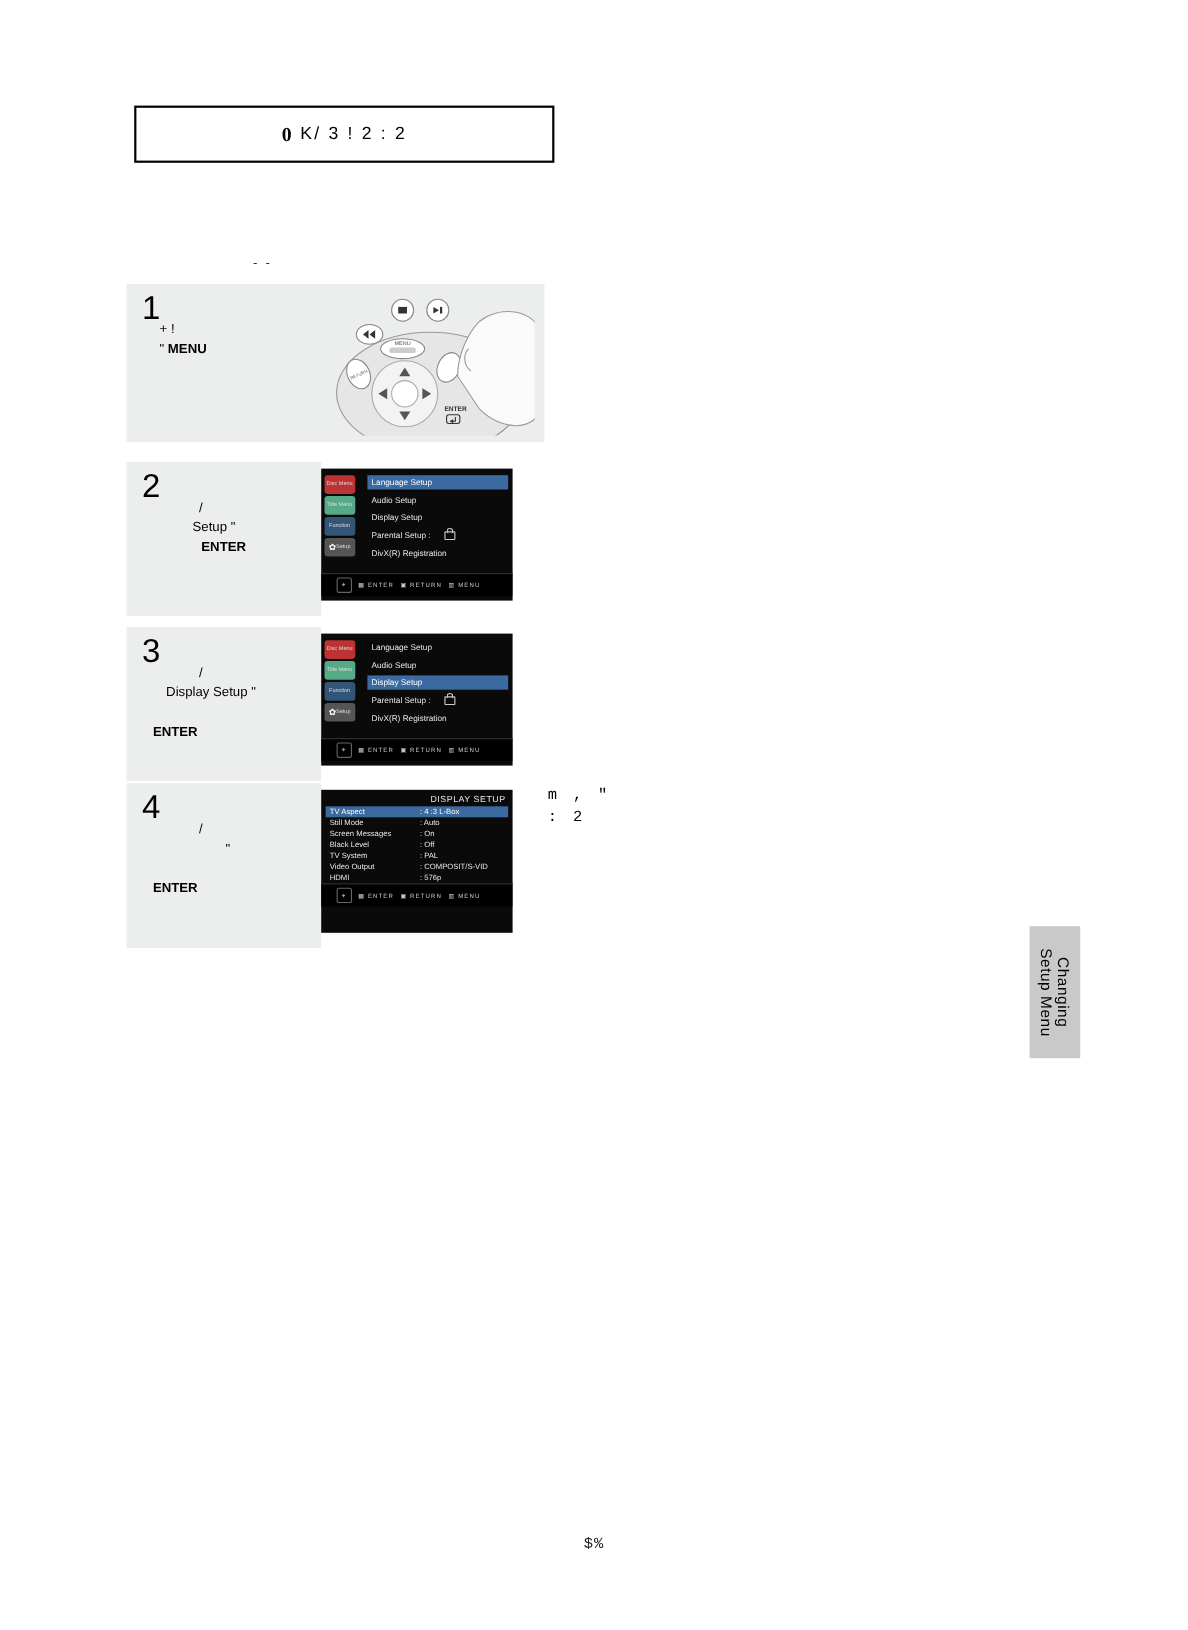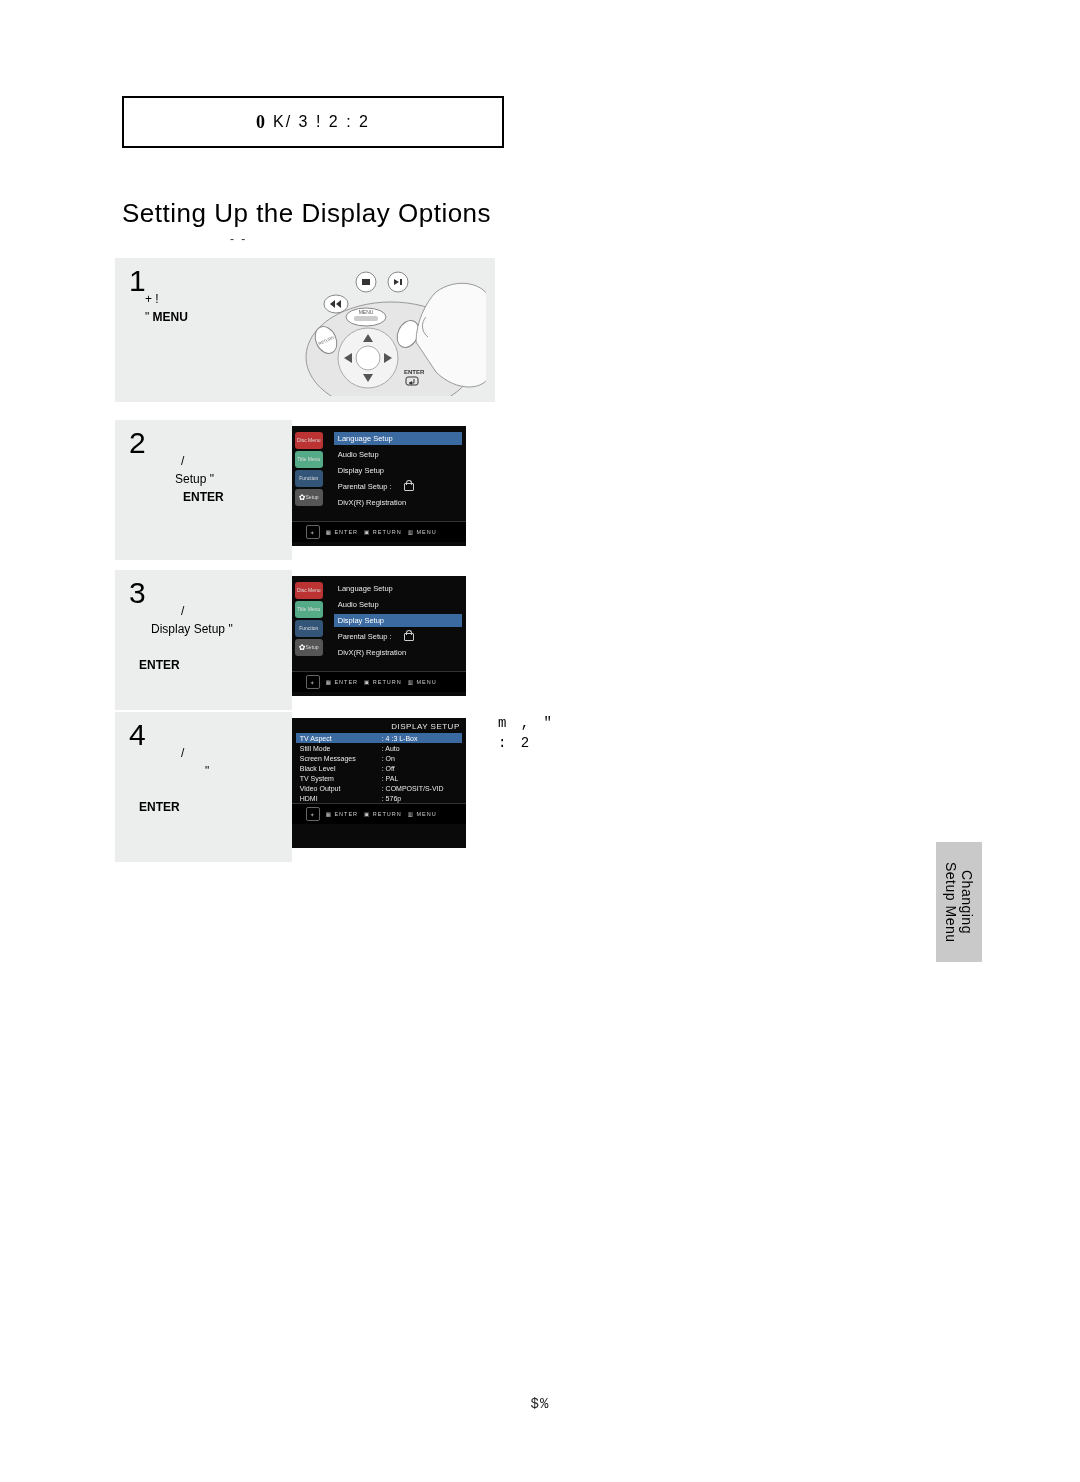--- a/index.html
+++ b/index.html
@@ -256,21 +256,20 @@
 </head>
 <body>
 
 <div class="page">
 
   <div class="top-box">
     <span class="glyph">0</span>
     <span>K/  3      !    2   :   2</span>
   </div>
 
-  <div class="section-title">Setting Up the Display Options</div>
   <div class="subtitle">-      -</div>
 
   <div class="step step1">
     <div class="step-left">
       <div class="step-num">1</div>
       <div class="step-text">
         <span>+            !</span><br>
         <span>"             </span><span class="bold">MENU</span>
       </div>
     </div>

